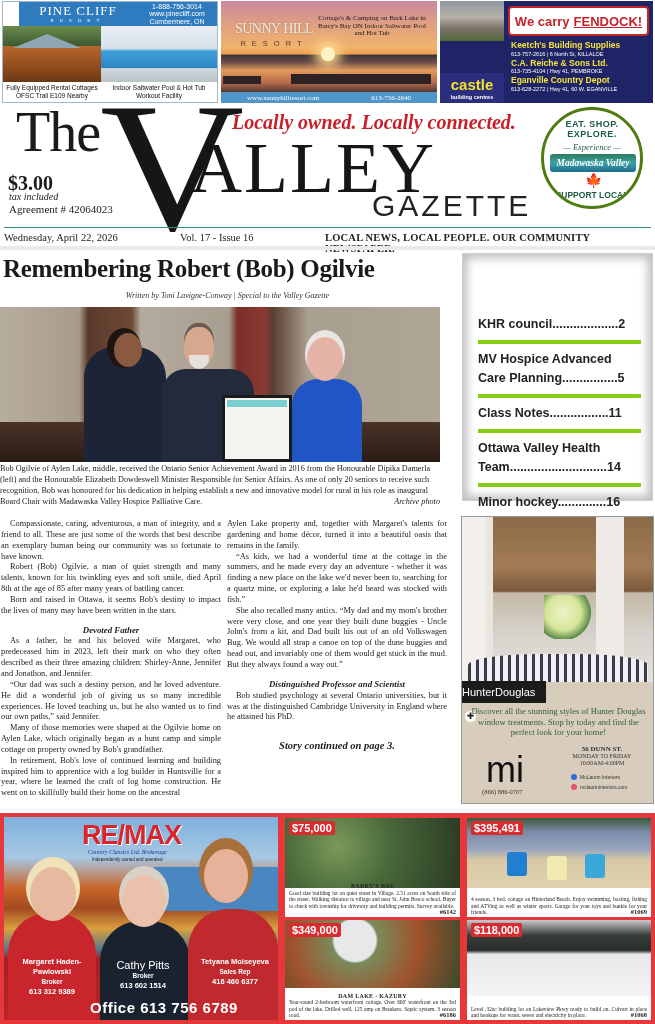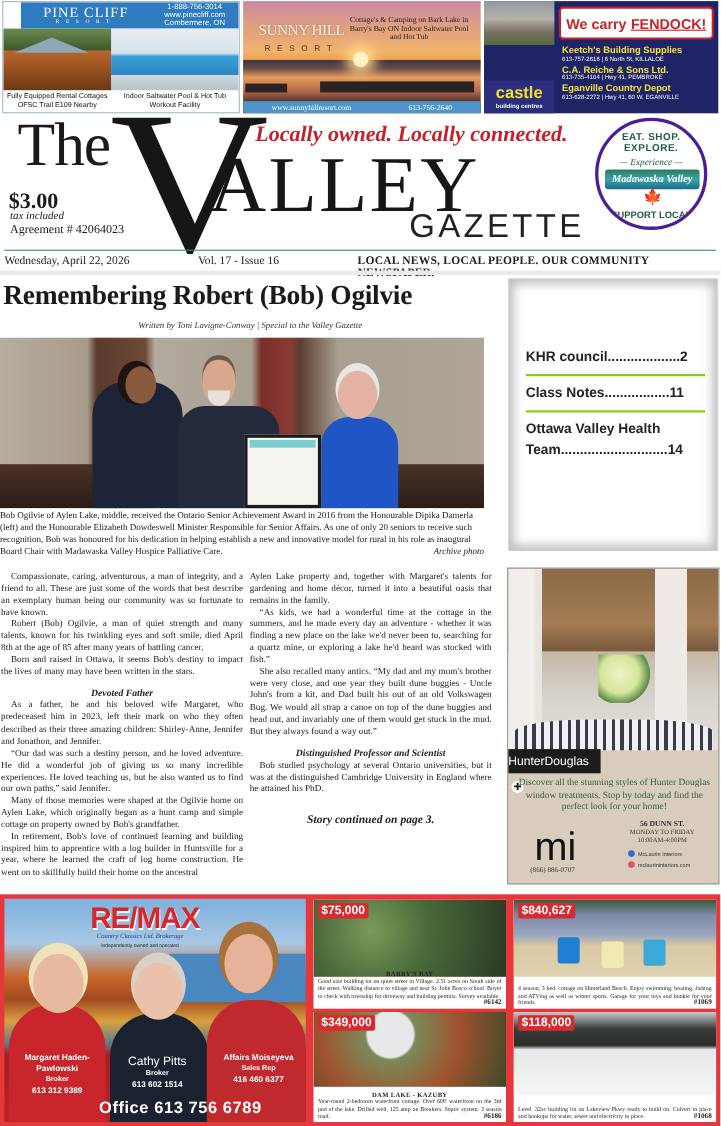--- a/index.html
+++ b/index.html
@@ -47,21 +47,21 @@
   
   #mast-the { left: 16px; top: 104px; font-size: 56px; line-height: 56px; color: #1a1a1a; letter-spacing: -1px; }
   #mast-v { left: 100px; top: 92px; font-size: 185px; line-height: 150px; color: #161616; transform: scaleX(1.08); transform-origin: left top; }
   #mast-alley { left: 190px; top: 128px; font-size: 72px; line-height: 80px; color: #161616; letter-spacing: 2px; }
   #mast-gazette { left: 372px; top: 191px; font-family: "Liberation Sans", sans-serif; font-size: 30px; line-height: 30px; color: #222; letter-spacing: 3px; }
   #mast-tagline { left: 232px; top: 111px; font-size: 20px; font-style: italic; font-weight: bold; color: #c8202a; }
   #price { left: 8px; top: 172px; font-size: 20px; font-weight: bold; }
   #tax-note { left: 9px; top: 191px; font-size: 10px; font-style: italic; }
   #agreement { left: 9px; top: 203px; font-size: 11px; }
 
-  #support-local { left: 541px; top: 107px; width: 102px; height: 102px; border-radius: 50%; border: 3px solid #4c1d95; background: #fff; overflow: hidden; }
+  #support-local { left: 541px; top: 107px; width: 102px; height: 102px; border-radius: 50%; border: 3px solid #4d7c0f; background: #fff; overflow: hidden; }
   #support-local .sl-top { position: absolute; left: 0; top: 9px; width: 100%; text-align: center; font-family: "Liberation Sans", sans-serif; font-weight: bold; font-size: 9px; color: #1f5a45; letter-spacing: 0.5px; }
   #support-local .sl-exp { position: absolute; left: 0; top: 32px; width: 100%; text-align: center; font-style: italic; font-size: 8.5px; color: #1f5a45; }
   #support-local .sl-band { position: absolute; left: 6px; top: 44px; width: 86px; height: 18px; background: linear-gradient(180deg,#2d7a5a 0%,#3da3a8 50%,#1f6b8c 100%); color: #fff; font-style: italic; font-weight: bold; font-size: 9.5px; text-align: center; line-height: 18px; border-radius: 3px; }
   #support-local .sl-leaf { position: absolute; left: 41px; top: 64px; color: #d62a2a; font-size: 14px; line-height: 14px; }
   #support-local .sl-bot { position: absolute; left: 0; top: 80px; width: 100%; text-align: center; font-family: "Liberation Sans", sans-serif; font-weight: bold; font-size: 8.5px; color: #1f5a45; }
 
   #rule-top { left: 4px; top: 227px; width: 647px; height: 1px; background: #2f8f7a; }
   #dateline { left: 4px; top: 232px; font-size: 10.5px; color: #222; }
   #volume { left: 180px; top: 232px; font-size: 10.5px; color: #222; }
   #slogan { left: 325px; top: 232px; font-size: 10.5px; font-weight: bold; color: #222; letter-spacing: 0.2px; }
@@ -92,21 +92,21 @@
   #col-2 { left: 227px; }
   .col p { text-indent: 9px; }
   .col p.cont { text-indent: 0; }
   .col h4 { font-style: italic; font-weight: bold; font-size: 8.8px; text-align: center; margin: 8px 0 1px; }
   .col .continued { text-align: center; font-style: italic; font-weight: bold; font-size: 10.5px; margin-top: 18px; }
 
   
   #issue-box { left: 462px; top: 253px; width: 191px; height: 248px; background: #fff; border: 1px solid #cfcfcf; box-shadow: inset 0 0 10px 4px #bdbdbd; }
   #issue-title { position: absolute; left: 10px; top: 14px; width: 171px; height: 32px; background: #2e3136; color: #fff; border-radius: 6px; font-family: "Liberation Sans", sans-serif; font-weight: bold; font-size: 20px; text-align: center; line-height: 32px; letter-spacing: 0.5px; }
   #issue-list { position: absolute; left: 15px; top: 55px; width: 163px; font-family: "Liberation Sans", sans-serif; font-weight: bold; font-size: 12.5px; color: #222; }
-  .issue-item { padding: 6px 0 6px 0; border-bottom: 2px solid #84cc16; line-height: 19px; }
+  .issue-item { padding: 6px 0 6px 0; border-bottom: 4px solid #84cc16; line-height: 19px; }
   .issue-item:last-child { border-bottom: none; }
 
   #hd-ad { left: 461px; top: 516px; width: 193px; height: 288px; border: 1px solid #999; background: #d8cdbd; overflow: hidden; }
   #hd-photo { position: absolute; left: 0; top: 0; width: 100%; height: 165px;
     background: linear-gradient(90deg,#f2efea 0%,#f2efea 12%,#e9e5de 13%,#e9e5de 16%,transparent 16%,transparent 70%,#eeebe6 70%,#eeebe6 85%,transparent 85%),
                 linear-gradient(180deg,#8a6a48 0%,#a27c54 30%,#7a5a3c 45%,#c4b8a6 46%,#d6d2cb 70%,#e4e2de 100%); }
   #hd-photo .table { position: absolute; left: 6px; bottom: 0; width: 180px; height: 28px; background: repeating-linear-gradient(90deg,#3a3a4a 0 3px,#f0f0f2 3px 8px); border-radius: 40% 40% 0 0; }
   #hd-photo .flowers { position: absolute; left: 82px; top: 78px; width: 48px; height: 44px; background: radial-gradient(circle at 40% 40%,#eef3c6 0%,#d6e59a 45%,#5a8a4a 70%,transparent 72%); }
   #hd-logo { position: absolute; left: 0; top: 164px; width: 84px; height: 22px; background: #1c1c1c; color: #fff; font-family: "Liberation Sans", sans-serif; font-weight: normal; font-size: 11px; line-height: 22px; padding-left: 0; }
   #hd-logo span.plus { display: inline-block; width: 11px; height: 11px; border-radius: 50%; background: #fff; color: #1c1c1c; font-size: 9px; line-height: 11px; text-align: center; margin-left: 3px; vertical-align: -1px; }
@@ -275,22 +275,24 @@
   <p>“As kids, we had a wonderful time at the cottage in the summers, and he made every day an adventure - whether it was finding a new place on the lake we'd never been to, searching for a quartz mine, or exploring a lake he'd heard was stocked with fish.”</p>
   <p>She also recalled many antics. “My dad and my mom's brother were very close, and one year they built dune buggies - Uncle John's from a kit, and Dad built his out of an old Volkswagen Bug. We would all strap a canoe on top of the dune buggies and head out, and invariably one of them would get stuck in the mud. But they always found a way out.”</p>
   <h4>Distinguished Professor and Scientist</h4>
   <p>Bob studied psychology at several Ontario universities, but it was at the distinguished Cambridge University in England where he attained his PhD.</p>
   <div class="continued">Story continued on page 3.</div>
 </div>
 
 <div id="issue-box" class="abs">
   <div id="issue-list">
     <div class="issue-item">KHR council...................2</div>
+    <div class="issue-item">MV Hospice Advanced Care Planning................5</div>
     <div class="issue-item">Class Notes.................11</div>
     <div class="issue-item">Ottawa Valley Health Team............................14</div>
+    <div class="issue-item">Minor hockey..............16</div>
   </div>
 </div>
 
 <div id="hd-ad" class="abs">
   <div id="hd-photo">
     <div class="flowers"></div>
     <div class="table"></div>
   </div>
   <div id="hd-logo"><span>HunterDouglas</span><span class="plus">✚</span></div>
   <div id="hd-text">Discover all the stunning styles of Hunter Douglas window treatments. Stop by today and find the perfect look for your home!</div>
@@ -322,21 +324,21 @@
       <div>Margaret Haden-Pawlowski</div>
       <div class="role">Broker</div>
       <div>613 312 9389</div>
     </div>
     <div id="agent-2" class="agent">
       <div class="nm">Cathy Pitts</div>
       <div class="role">Broker</div>
       <div>613 602 1514</div>
     </div>
     <div id="agent-3" class="agent">
-      <div>Affairs Moiseyeva</div>
+      <div>Tetyana Moiseyeva</div>
       <div class="role">Sales Rep</div>
       <div>416 460 6377</div>
     </div>
     <div id="office">Office 613 756 6789</div>
   </div>
 
   <div id="listing-1" class="listing">
     <div class="pic"></div>
     <div class="price">$75,000</div>
     <div class="info">
@@ -355,21 +357,21 @@
       <span class="ref">#6186</span>
     </div>
   </div>
 
   <div id="listing-3" class="listing">
     <div class="pic">
       <div class="chair" style="left:40px;top:34px;background:#1f7fd0;"></div>
       <div class="chair" style="left:80px;top:38px;background:#f0eab0;"></div>
       <div class="chair" style="left:118px;top:36px;background:#3aa8d8;"></div>
     </div>
-    <div class="price">$840,627</div>
+    <div class="price">$395,491</div>
     <div class="info">
       <span>4 season, 3 bed. cottage on Hinterland Beach. Enjoy swimming, boating, fishing and ATVing as well as winter sports. Garage for your toys and bunkie for your friends.</span>
       <span class="ref">#1069</span>
     </div>
   </div>
 
   <div id="listing-4" class="listing">
     <div class="pic"></div>
     <div class="price">$118,000</div>
     <div class="info">

